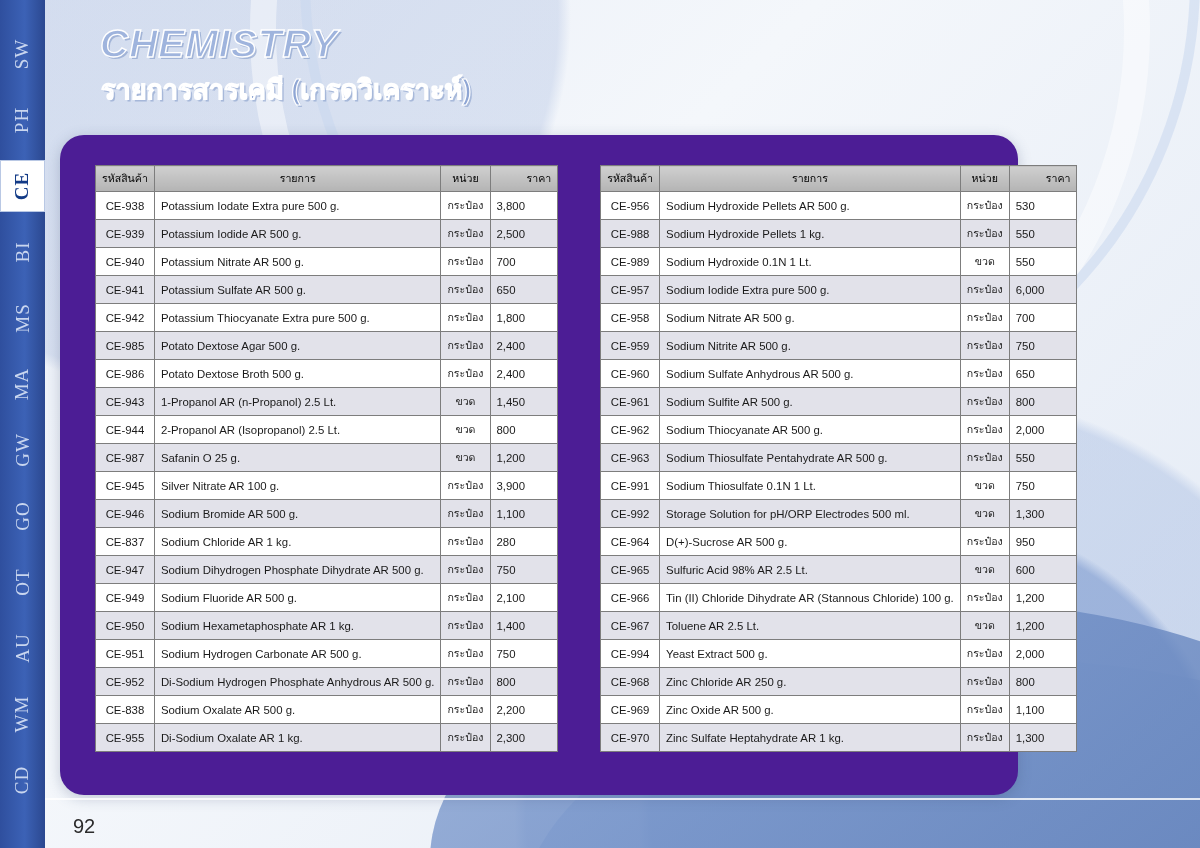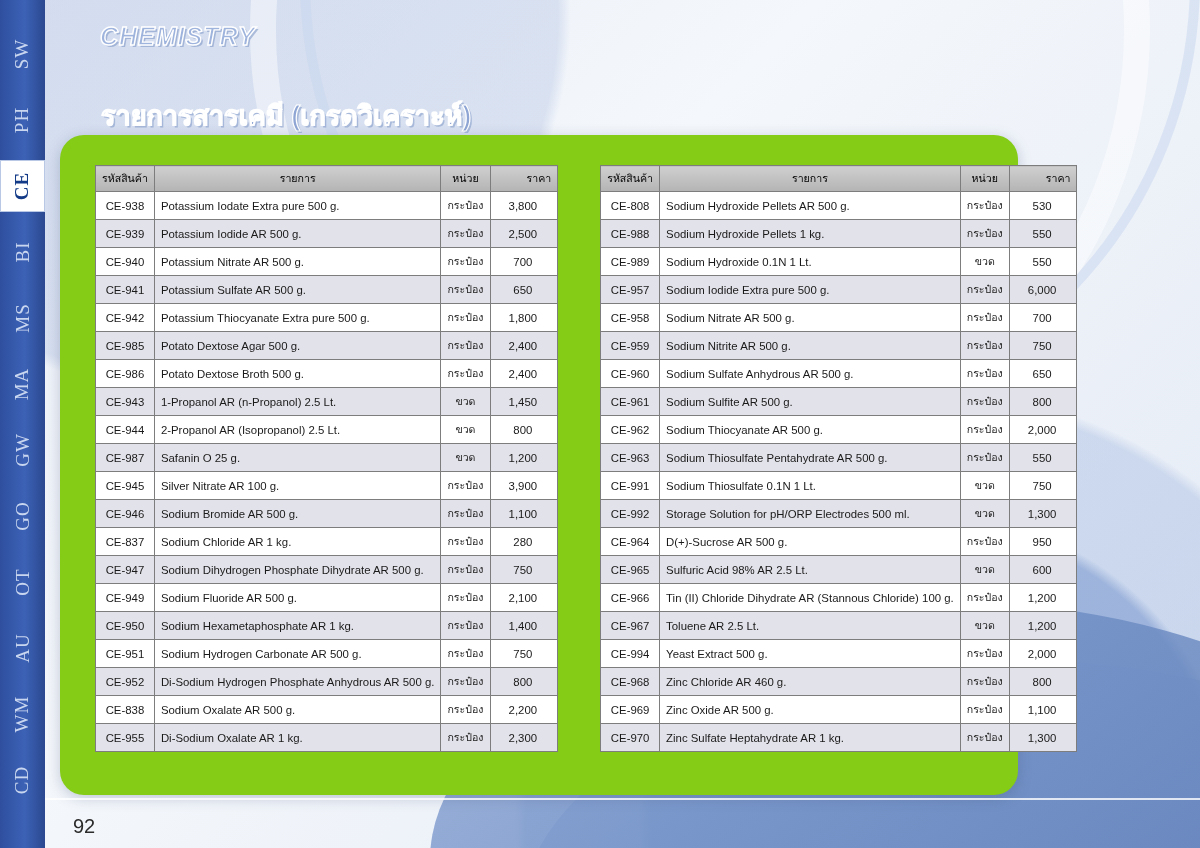--- a/index.html
+++ b/index.html
@@ -53,40 +53,39 @@
   .tab.active {
     background:#ffffff; color:#123a86; font-weight:bold;
     box-shadow:inset 0 0 0 1px #b9c8e4;
   }
 
   
   .header { position:absolute; left:45px; top:0; right:0; height:130px; z-index:6; }
   .title-main {
     position:absolute; left:55px; top:22px;
     font-family:"Liberation Sans", sans-serif;
-    font-weight:bold; font-style:italic; font-size:25px;
+    font-weight:bold; font-style:italic; font-size:39px;
     letter-spacing:1px;
     color:#9fb4dd;
     -webkit-text-stroke:1.4px #ffffff;
     text-shadow:2px 2px 0 rgba(120,145,195,0.55);
   }
   .title-sub {
     position:absolute; left:56px; top:68px;
     font-family:"Liberation Sans", sans-serif;
     font-weight:bold; font-size:27px;
     color:#8fa6d4;
     -webkit-text-stroke:1.2px #ffffff;
     text-shadow:2px 2px 0 rgba(120,145,195,0.5);
-    margin-top:26px;
   }
 
   
   .card {
     position:absolute; left:60px; top:135px; width:958px; height:660px;
-    background:#84cc16;
+    background:#4c1d95;
     border-radius:24px;
     box-shadow:0 3px 14px rgba(60,80,120,0.28);
     z-index:6;
   }
 
   
   .tables { position:absolute; left:35px; top:30px; display:flex; gap:42px; }
   table { border-collapse:collapse; font-size:11.4px; color:#1a1a1a; }
   th, td {
     border:1px solid #7d7d7d;
@@ -97,21 +96,21 @@
   thead th {
     background:linear-gradient(180deg,#cfcfcf,#b4b4b4);
     text-align:center; font-size:11.2px; color:#000;
     height:26px;
   }
   tbody tr:nth-child(odd) td { background:#ffffff; }
   tbody tr:nth-child(even) td { background:#e2e2ea; }
   td.code { text-align:center; width:62px; }
   td.name { text-align:left; width:288px; }
   td.unit { text-align:center; width:55px; }
-  td.price { text-align:center; width:42px; padding-right:8px; }
+  td.price { text-align:left; width:42px; padding-right:8px; }
   th.code { width:62px; } th.name { width:288px; }
   th.unit { width:55px; } th.price { width:42px;padding-left:36px; }
   .thai { font-family:"DejaVu Sans", sans-serif; font-size:10.6px; }
 
   
   .footbar {
     position:absolute; left:45px; bottom:0; right:0; height:52px; z-index:7;
   }
   .pagenum {
     position:absolute; left:28px; bottom:10px;
@@ -316,21 +315,21 @@
       <thead>
         <tr>
           <th class="code thai">รหัสสินค้า</th>
           <th class="name thai">รายการ</th>
           <th class="unit thai">หน่วย</th>
           <th class="price thai" style="text-align:center">ราคา</th>
         </tr>
       </thead>
       <tbody id="right-body">
           <tr>
-            <td class="code">CE-808</td>
+            <td class="code">CE-956</td>
             <td class="name">Sodium Hydroxide Pellets AR 500 g.</td>
             <td class="unit thai">กระป๋อง</td>
             <td class="price">530</td>
           </tr>
           <tr>
             <td class="code">CE-988</td>
             <td class="name">Sodium Hydroxide Pellets 1 kg.</td>
             <td class="unit thai">กระป๋อง</td>
             <td class="price">550</td>
           </tr>
@@ -419,21 +418,21 @@
             <td class="price">1,200</td>
           </tr>
           <tr>
             <td class="code">CE-994</td>
             <td class="name">Yeast Extract 500 g.</td>
             <td class="unit thai">กระป๋อง</td>
             <td class="price">2,000</td>
           </tr>
           <tr>
             <td class="code">CE-968</td>
-            <td class="name">Zinc Chloride AR 460 g.</td>
+            <td class="name">Zinc Chloride AR 250 g.</td>
             <td class="unit thai">กระป๋อง</td>
             <td class="price">800</td>
           </tr>
           <tr>
             <td class="code">CE-969</td>
             <td class="name">Zinc Oxide AR 500 g.</td>
             <td class="unit thai">กระป๋อง</td>
             <td class="price">1,100</td>
           </tr>
           <tr>

